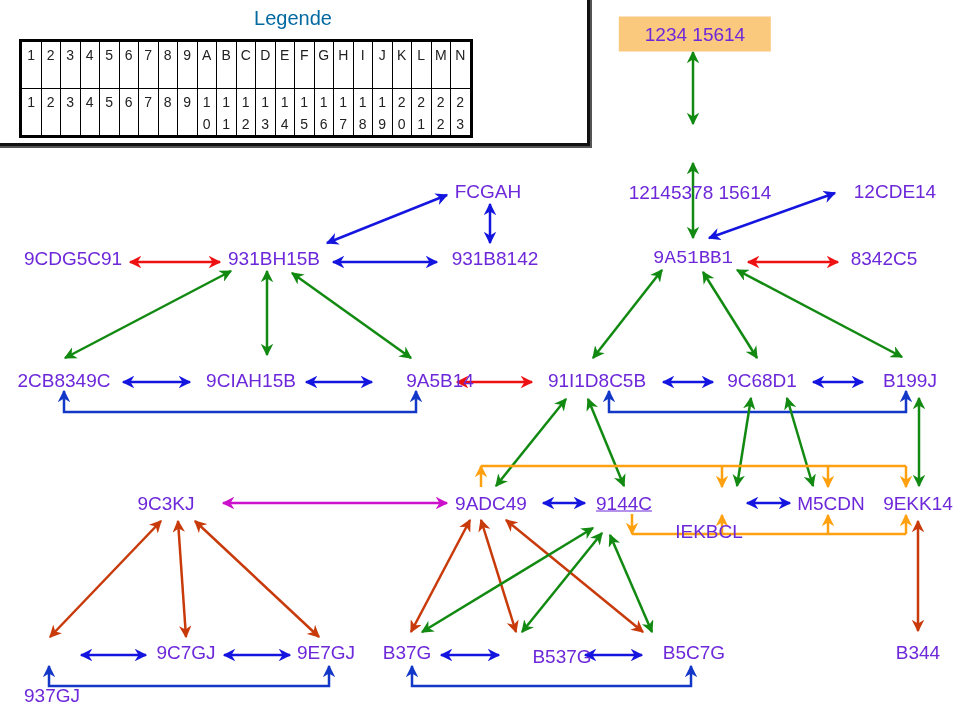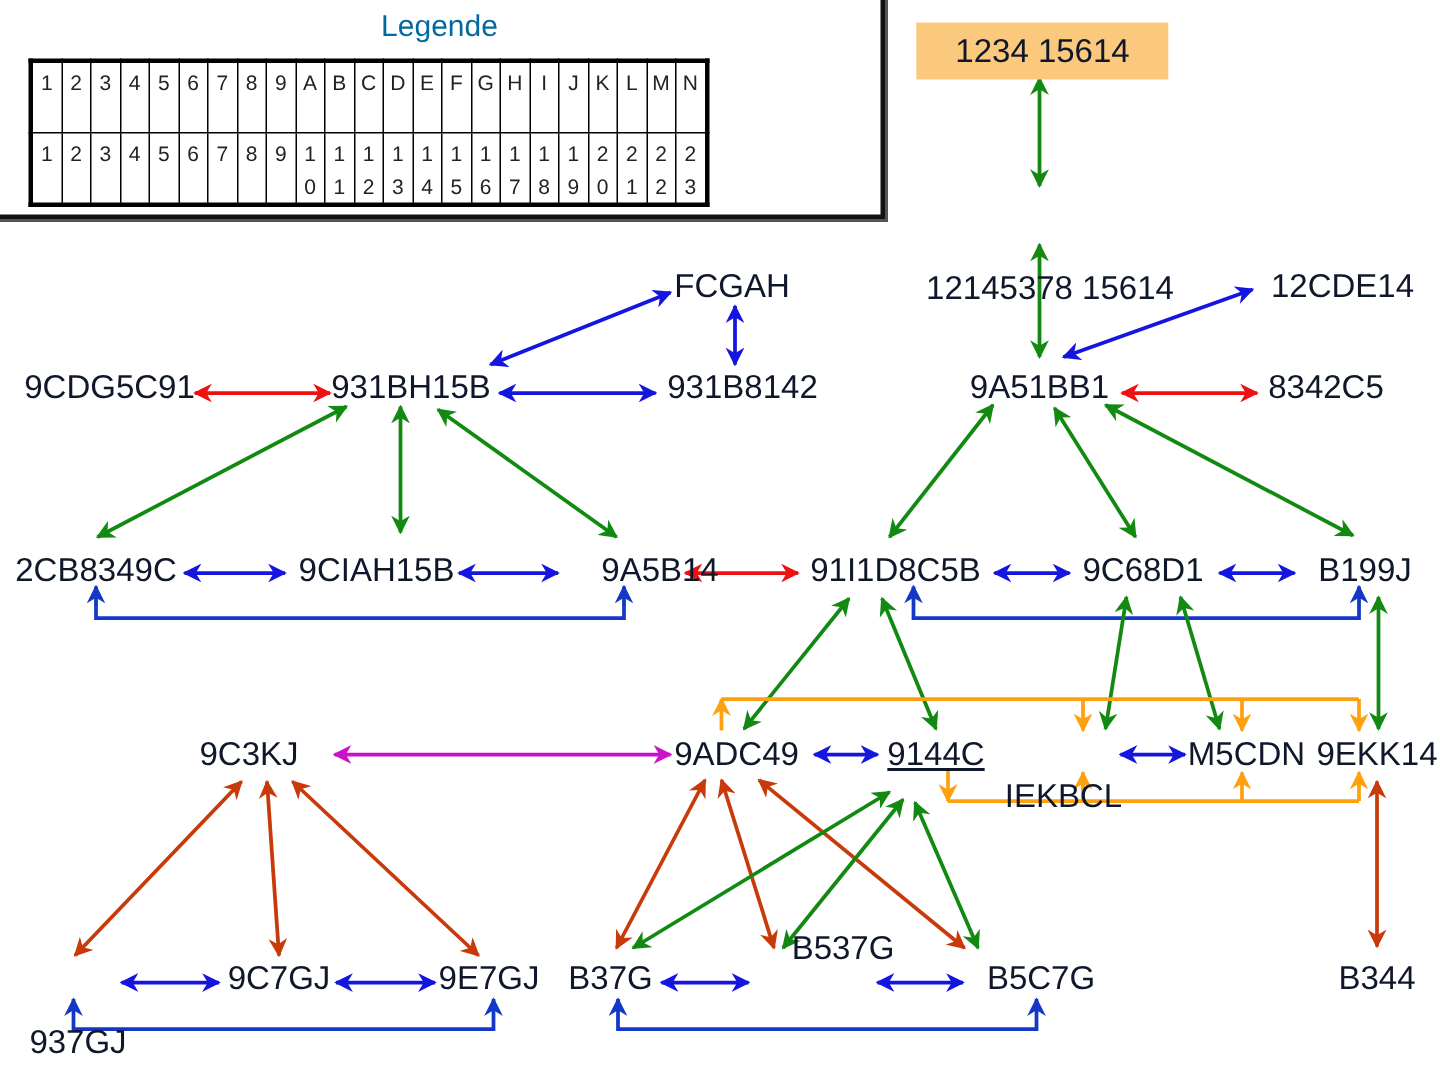--- a/index.html
+++ b/index.html
@@ -3,21 +3,21 @@
   <meta charset="utf-8">
   <style>
     html, body { margin: 0; padding: 0; background: #ffffff; }
     body { width: 960px; height: 720px; position: relative; overflow: hidden; font-family: "Liberation Sans", sans-serif; }
     #diagram { position: absolute; left: 0; top: 0; }
     .legend-box { position: absolute; left: -4px; top: -4px; width: 594px; height: 150px; border: 3px solid #111; box-sizing: border-box; background: #fff; box-shadow: 2px 2px 0 #555; }
     .legend-title { position: absolute; left: 0; width: 100%; top: 8px; text-align: center; font-size: 20px; color: #0369a1; }
     .legend-table { position: absolute; left: 20px; top: 40px; border-collapse: collapse; border: 3px solid #000; }
     .legend-table td { width: 18.5px; height: 44px; border: 1px solid #000; text-align: center; vertical-align: top; font-size: 14px; color: #222; padding: 2px 0 0 0; line-height: 22px; }
     .legend-table tr.row2 td { vertical-align: top; }
-    .node-label { position: absolute; font-size: 22px; color: #0f172a; white-space: nowrap; transform: translate(-50%, -50%); line-height: 1; }
+    .node-label { position: absolute; font-size: 19px; color: #6d28d9; white-space: nowrap; transform: translate(-50%, -50%); line-height: 1; }
     .node-root { background: #fbc97e; padding: 8px 26px; }
   </style>
 </head>
 <body>
 
 <svg id="diagram" width="960" height="720" viewBox="0 0 960 720" xmlns="http://www.w3.org/2000/svg">
     <defs>
       <marker id="arr-128a12" viewBox="0 0 10 10" refX="9" refY="5" markerWidth="5" markerHeight="5" orient="auto-start-reverse" markerUnits="strokeWidth">
         <path d="M0,0 L10,5 L0,10 L3,5 Z" fill="#128a12"></path>
       </marker>
@@ -151,21 +151,21 @@
           <td>2<br>2</td>
           <td>2<br>3</td>
         </tr>
   </tbody>
     </table>
 </div>
 
 <div class="node-label node-root" style="left:695px;top:34px;">1234 15614</div>
 <div class="node-label" style="left:700px;top:144px;margin-top:48px;">12145378 15614</div>
 <div class="node-label" style="left:895px;top:191px;">12CDE14</div>
-<div class="node-label" style="left:693px;top:258px;">9A51BB1</div>
+<div class="node-label" style="left:693px;top:258px;font-family:Liberation Mono, monospace;">9A51BB1</div>
 <div class="node-label" style="left:884px;top:258px;">8342C5</div>
 <div class="node-label" style="left:488px;top:191px;">FCGAH</div>
 <div class="node-label" style="left:73px;top:258px;">9CDG5C91</div>
 <div class="node-label" style="left:274px;top:258px;">931BH15B</div>
 <div class="node-label" style="left:495px;top:258px;">931B8142</div>
 <div class="node-label" style="left:64px;top:380px;">2CB8349C</div>
 <div class="node-label" style="left:251px;top:380px;">9CIAH15B</div>
 <div class="node-label" style="left:416px;top:380px;margin-left:24px;">9A5B14</div>
 <div class="node-label" style="left:597px;top:380px;text-align:center;">91I1D8C5B</div>
 <div class="node-label" style="left:762px;top:380px;">9C68D1</div>
@@ -173,15 +173,15 @@
 <div class="node-label" style="left:166px;top:503px;">9C3KJ</div>
 <div class="node-label" style="left:491px;top:503px;">9ADC49</div>
 <div class="node-label" style="left:624px;top:503px;text-decoration:underline;">9144C</div>
 <div class="node-label" style="left:709px;top:531px;">IEKBCL</div>
 <div class="node-label" style="left:831px;top:503px;">M5CDN</div>
 <div class="node-label" style="left:918px;top:503px;">9EKK14</div>
 <div class="node-label" style="left:52px;top:652px;margin-top:43px;">937GJ</div>
 <div class="node-label" style="left:186px;top:652px;">9C7GJ</div>
 <div class="node-label" style="left:326px;top:652px;">9E7GJ</div>
 <div class="node-label" style="left:407px;top:652px;">B37G</div>
-<div class="node-label" style="left:546px;top:632px;padding-left:32px;">B537G</div>
+<div class="node-label" style="left:546px;top:656px;padding-left:32px;">B537G</div>
 <div class="node-label" style="left:694px;top:652px;">B5C7G</div>
 <div class="node-label" style="left:918px;top:652px;">B344</div>
 
 </body></html>

